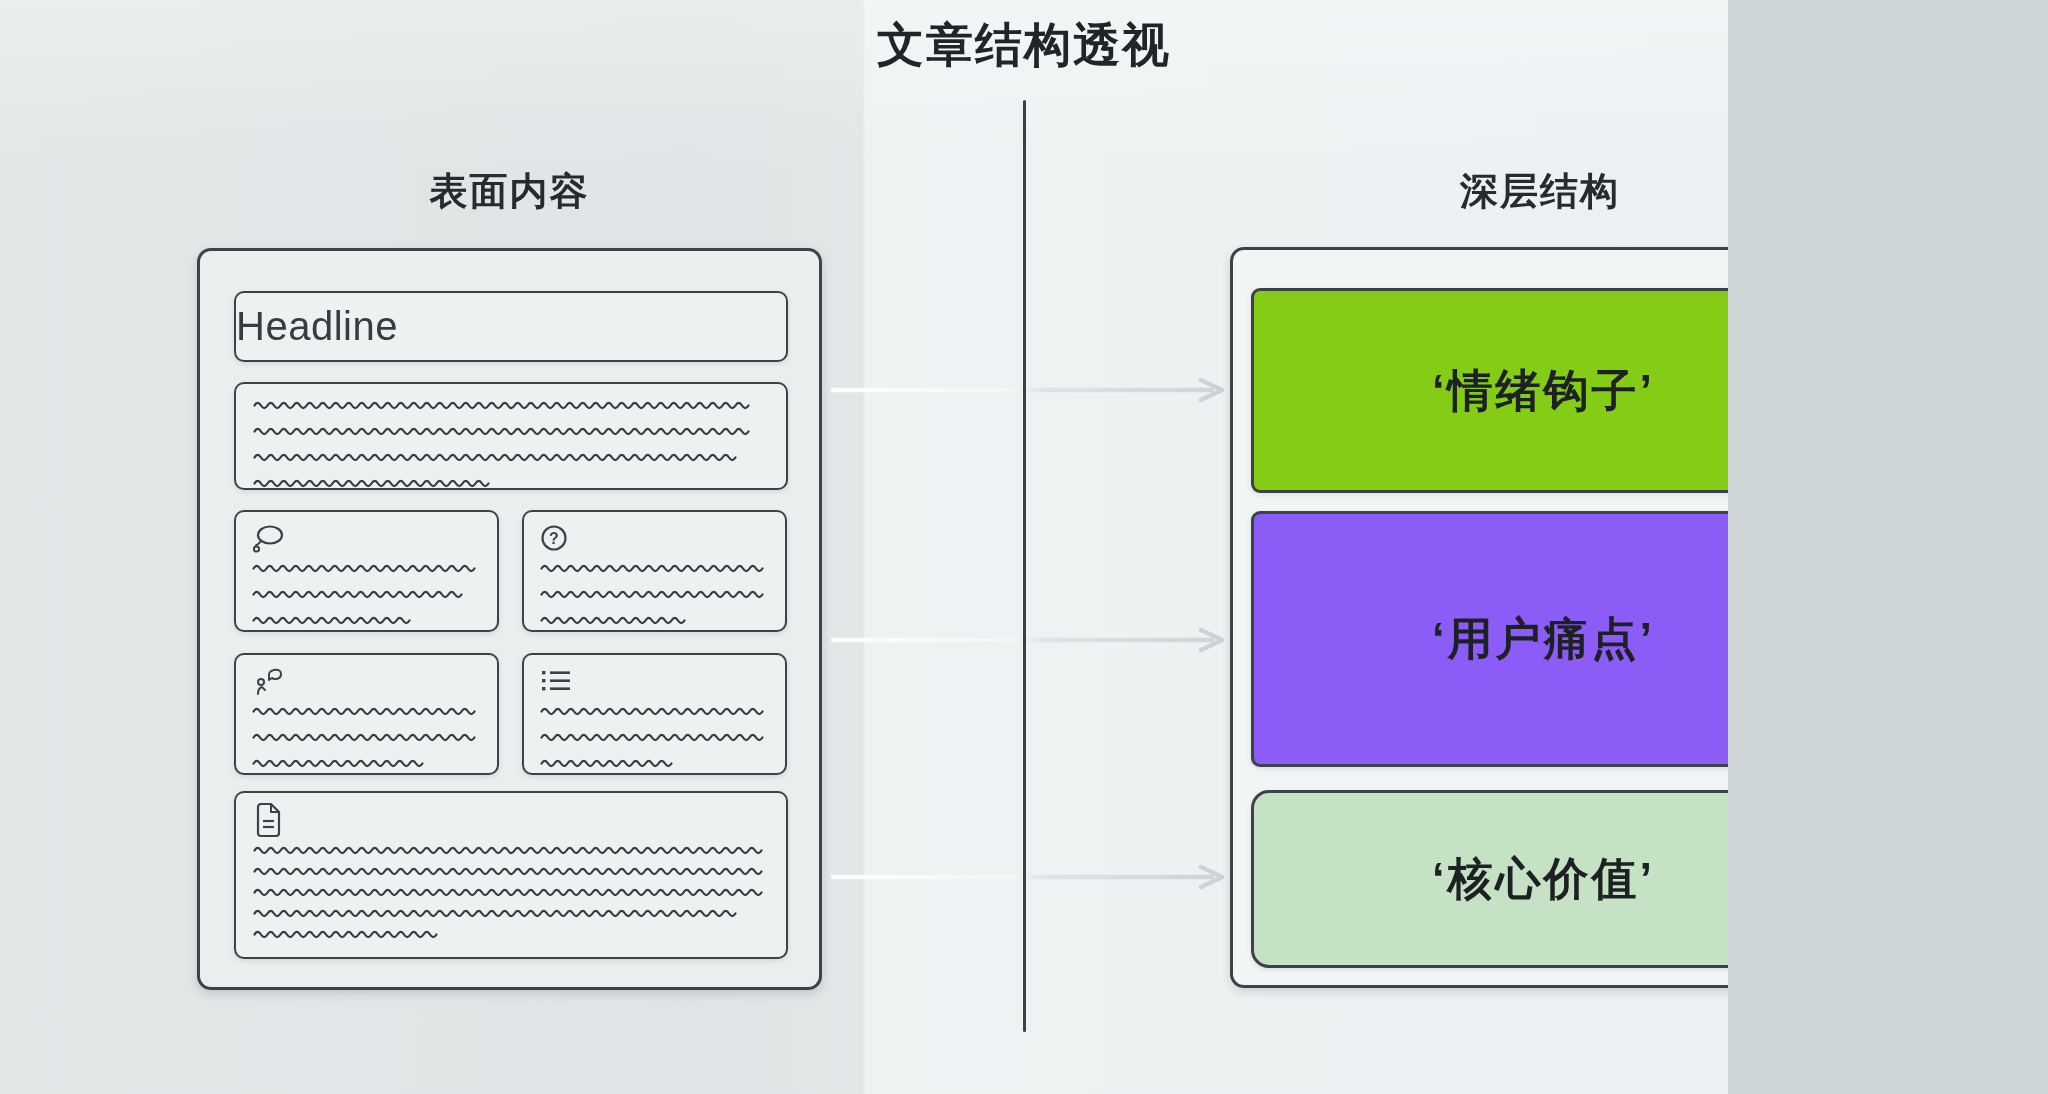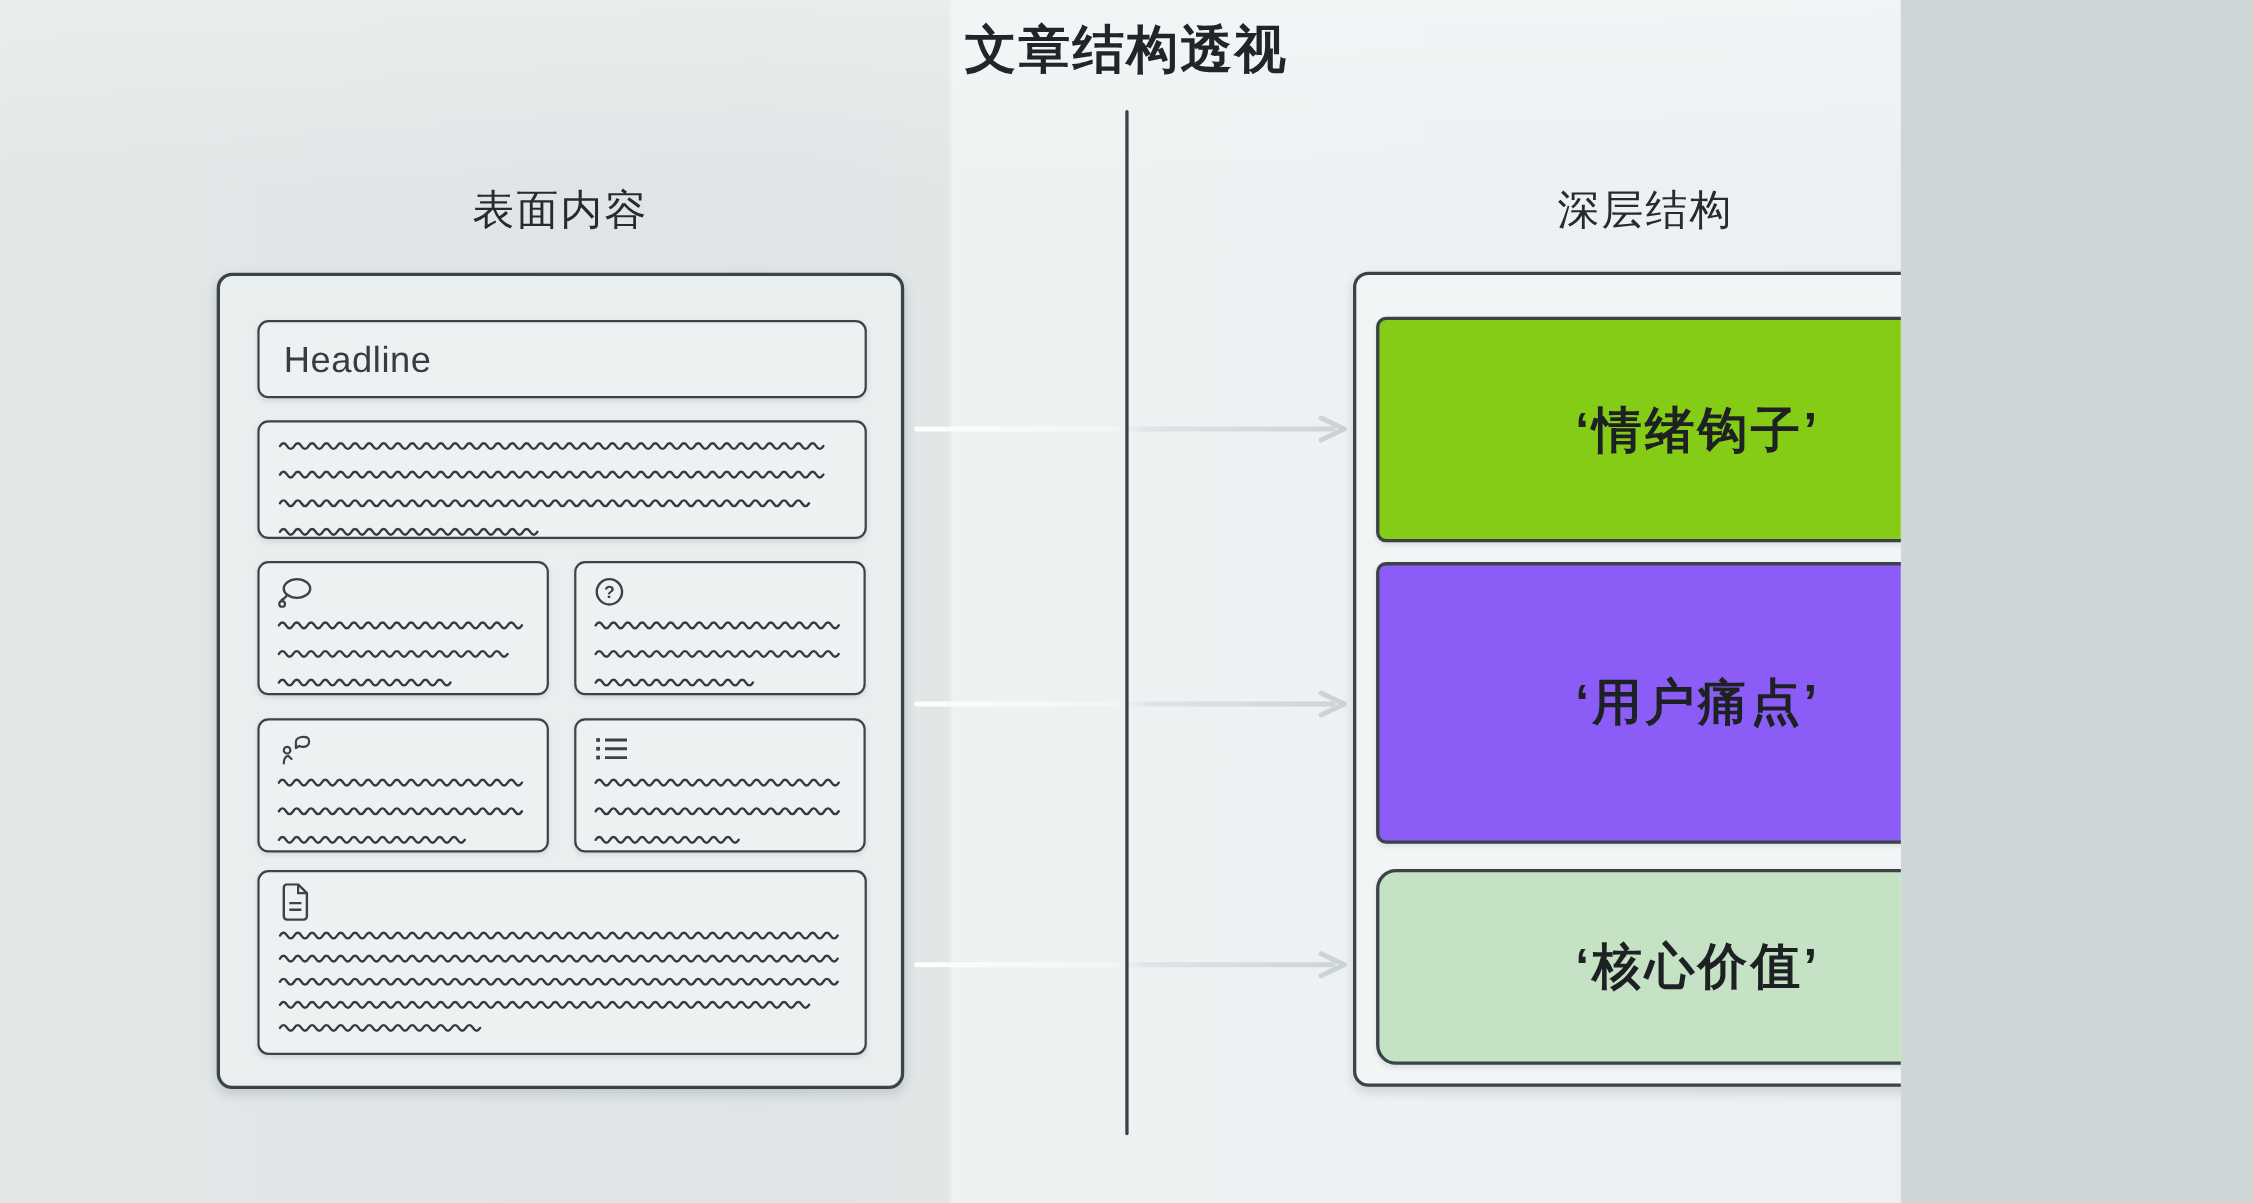--- a/index.html
+++ b/index.html
@@ -9,41 +9,41 @@
     background:
       linear-gradient(to bottom, rgba(255,255,255,.28) 0%, rgba(255,255,255,0) 16%),
       linear-gradient(to right, #e2e7e8 0px, #dfe5e6 40%, #e1e6e7 49.9%, #eef2f3 50.1%, #ecf0f2 100%);
   }
   .title{
     position:absolute;left:0;top:14px;width:2048px;text-align:center;
     font-size:47px;font-weight:700;color:#212528;letter-spacing:2px;
   }
   .col-header{
     position:absolute;top:166px;text-align:center;
-    font-size:38px;font-weight:400;color:#272b2d;letter-spacing:2px;
+    font-size:38px;font-weight:700;color:#272b2d;letter-spacing:2px;
   }
   .col-header.left{left:197px;width:625px;}
-  .col-header.right{left:1186px;width:620px;}
+  .col-header.right{left:1230px;width:620px;}
   .divider{
     position:absolute;left:1023px;top:100px;width:3px;height:932px;
     background:#3a4145;border-radius:2px;z-index:6;
   }
   
   .doc-card{
     position:absolute;left:197px;top:248px;width:625px;height:742px;
     background:#e9eeef;border:3px solid #3c4347;border-radius:14px;
     box-shadow:0 4px 10px rgba(55,65,70,.18);box-sizing:border-box;z-index:3;
   }
   .inner-box{
     position:absolute;background:#eef1f2;border:2.5px solid #3c4347;
     border-radius:10px;box-sizing:border-box;
     box-shadow:0 2px 5px rgba(55,65,70,.12);
   }
   .headline-box{left:34px;top:40px;width:554px;height:71px;display:flex;align-items:center;}
-  .headline-text{font-size:33px;color:#363d41;padding-left:22px;letter-spacing:.5px;}
+  .headline-text{font-size:40px;color:#363d41;letter-spacing:.5px;}
   .para-box{left:34px;top:131px;width:554px;height:108px;padding:15px 17px;}
   .small-box{width:265px;height:122px;padding:12px 16px;}
   .sb-r1l{left:34px;top:259px;}
   .sb-r1r{left:322px;top:259px;}
   .sb-r2l{left:34px;top:402px;}
   .sb-r2r{left:322px;top:402px;}
   .footer-box{left:34px;top:540px;width:554px;height:168px;padding:10px 17px;}
   .sq{display:flex;flex-direction:column;}
   .sq svg{display:block;}
   .sq.para{gap:14px;}

